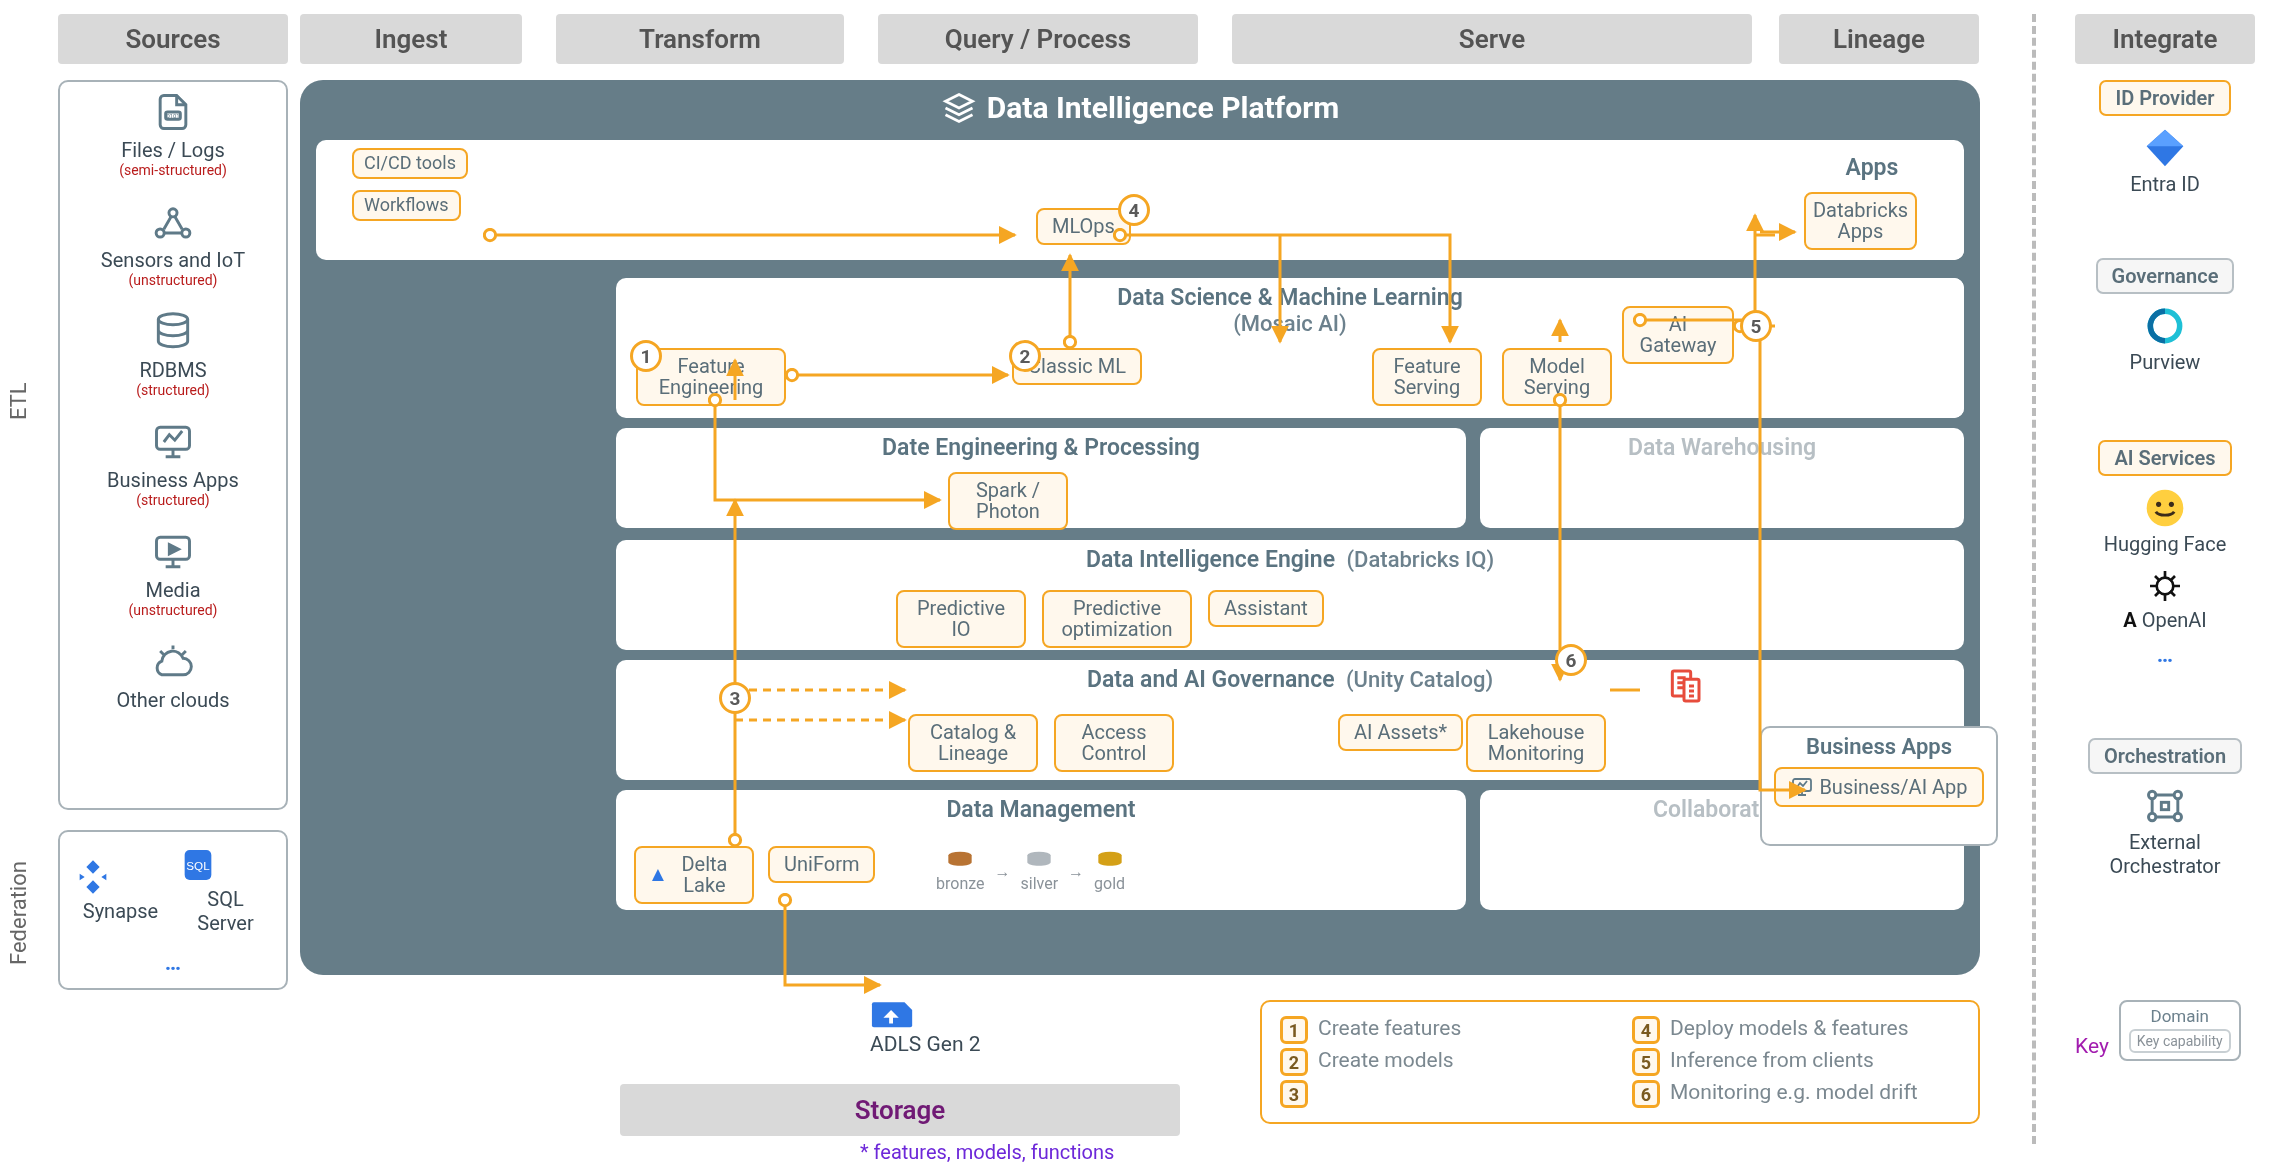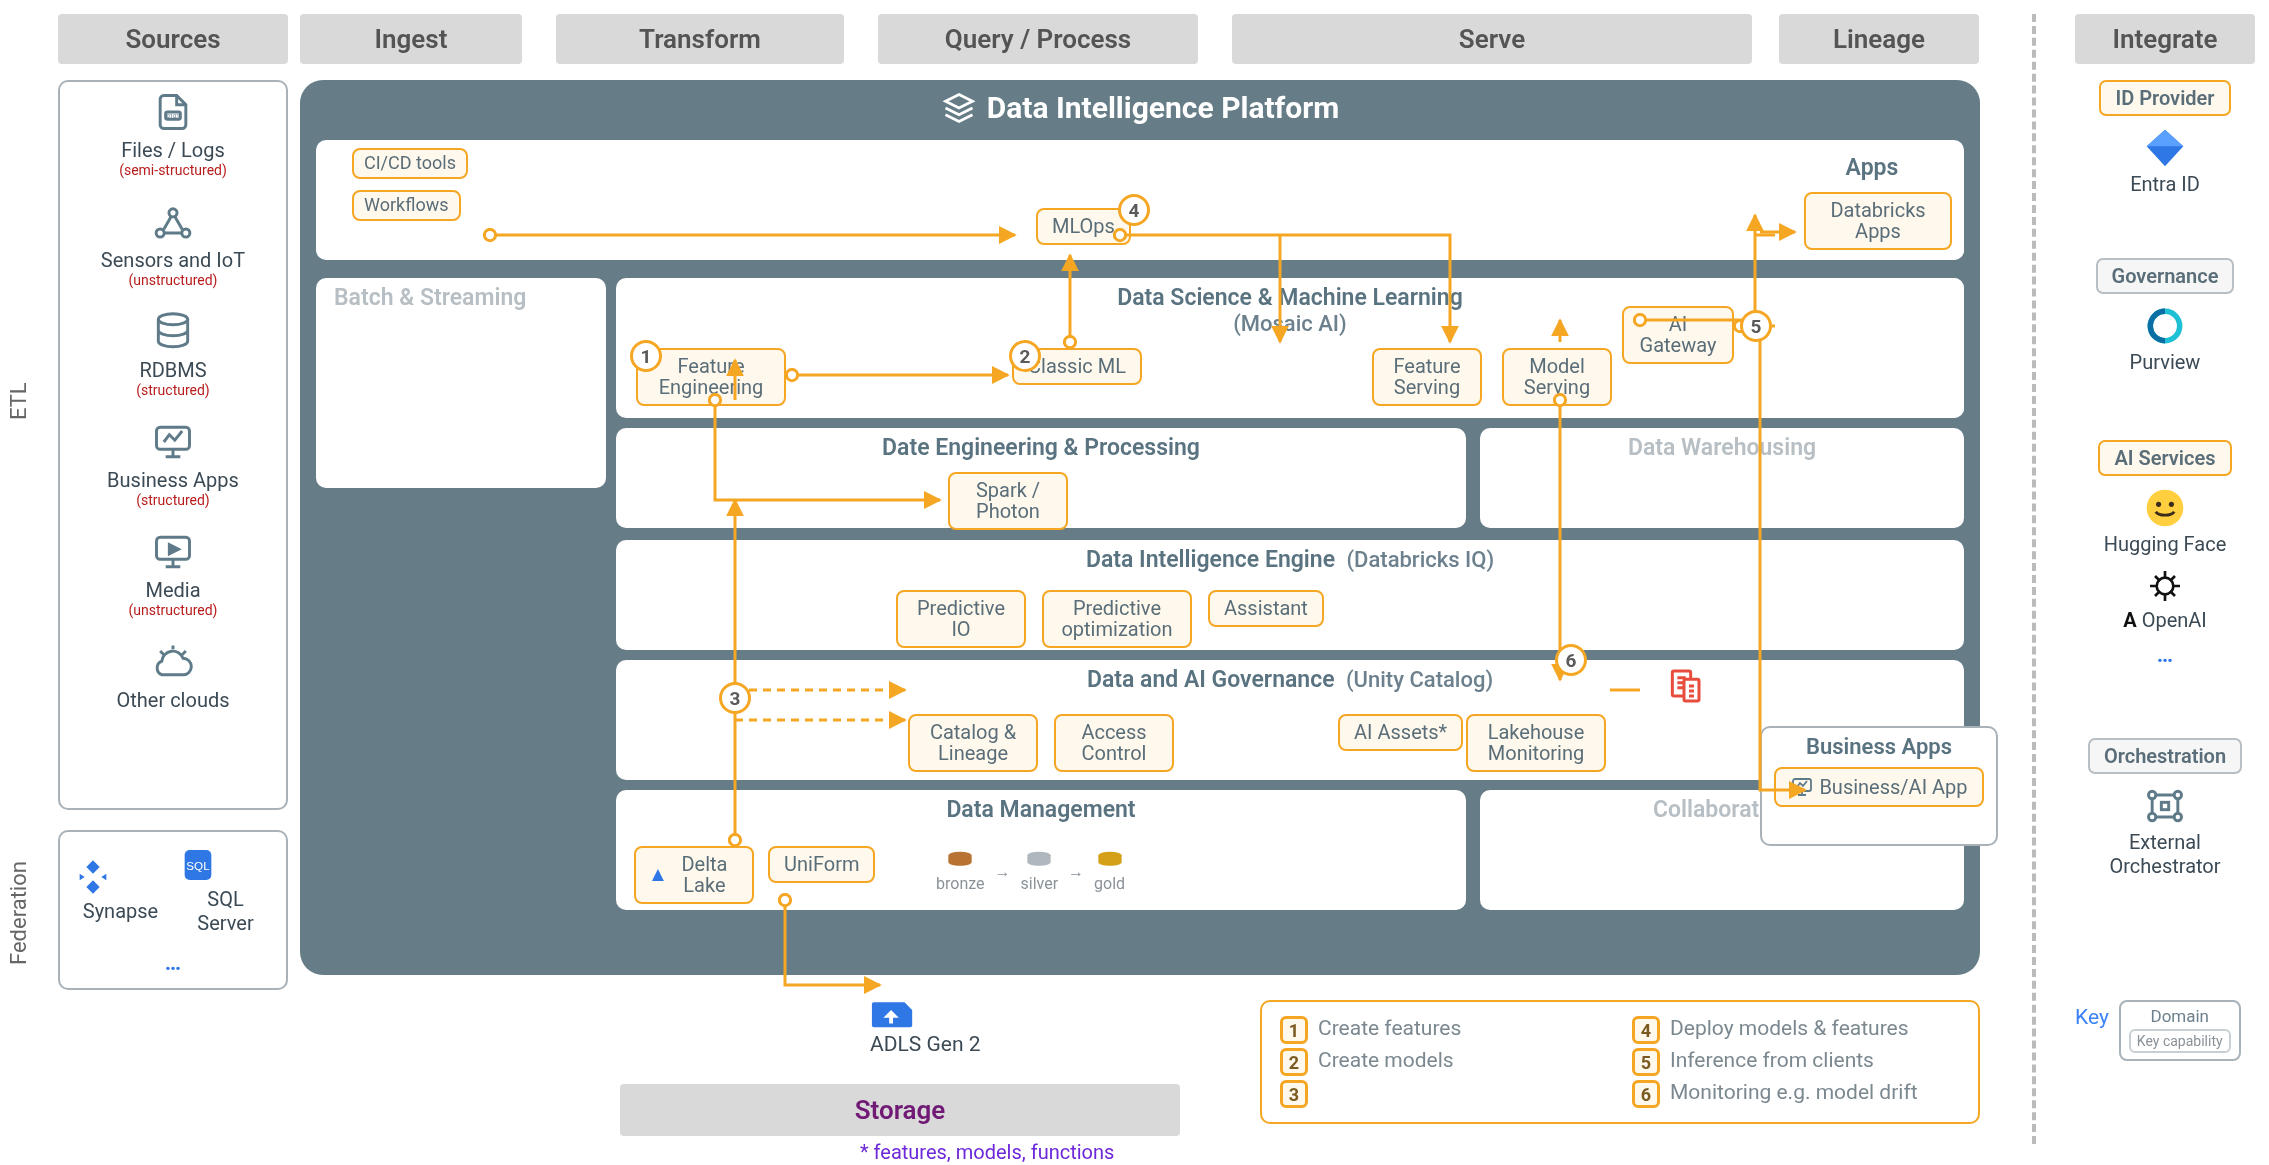--- a/index.html
+++ b/index.html
@@ -176,21 +176,21 @@
   .int-item .ico{display:block;margin:0 auto 2px;}
   #int1{top:80px;}
   #int2{top:258px;}
   #int3{top:440px;}
   #int4{top:738px;}
 
   #key{
     position:absolute; right:14px; top:1000px; width:180px;
     display:flex; align-items:flex-start; gap:10px;
   }
-  #key .klabel{font-size:21px;color:#3b82f6;margin-top:5px;}
+  #key .klabel{font-size:21px;color:#a21caf;margin-top:34px;}
   #key .kbox{
     border:2px solid #a8b2b8;border-radius:8px;padding:4px 8px 6px;font-size:17px;color:#6c818d;text-align:center;
   }
   #key .kchip{
     border:2px solid #c8cfd3;border-radius:6px;padding:2px 6px;font-size:14px;color:#8a9299;margin-top:3px;
   }
 
   
   #biz-apps{
     position:absolute; left:1760px; top:726px; width:238px; height:120px;
@@ -296,28 +296,25 @@
   </div>
 
   <div id="p-auto" class="panel">
     <div class="chip small" style="left:36px;top:8px;">CI/CD tools</div>
     <div class="chip small" style="left:36px;top:50px;">Workflows</div>
     <div class="chip" style="left:720px;top:68px;">MLOps</div>
   </div>
 
   <div id="p-apps" class="panel">
     <div class="title">Apps</div>
-    <div class="chip" style="left:24px;top:44px;width:148px;">
+    <div class="chip" style="left:24px;top:44px;width:113px;">
         <span>Databricks Apps</span>
       </div>
   </div>
 
-  <div id="p-batch" class="panel">
-    <div class="title muted" style="text-align:left;padding-left:18px;">Batch &amp; Streaming</div>
-  </div>
 
   <div id="p-an" class="panel">
     <div class="title muted">Data Analysis</div>
   </div>
 
   <div id="p-dsml" class="panel">
     <div class="title"><span>Data Science &amp; Machine Learning</span></div>
     <div class="subtitle" style="text-align:center;">(Mosaic AI)</div>
     <div class="chip" style="left:20px;top:70px;width:150px;">
         <span>Feature Engineering</span>

